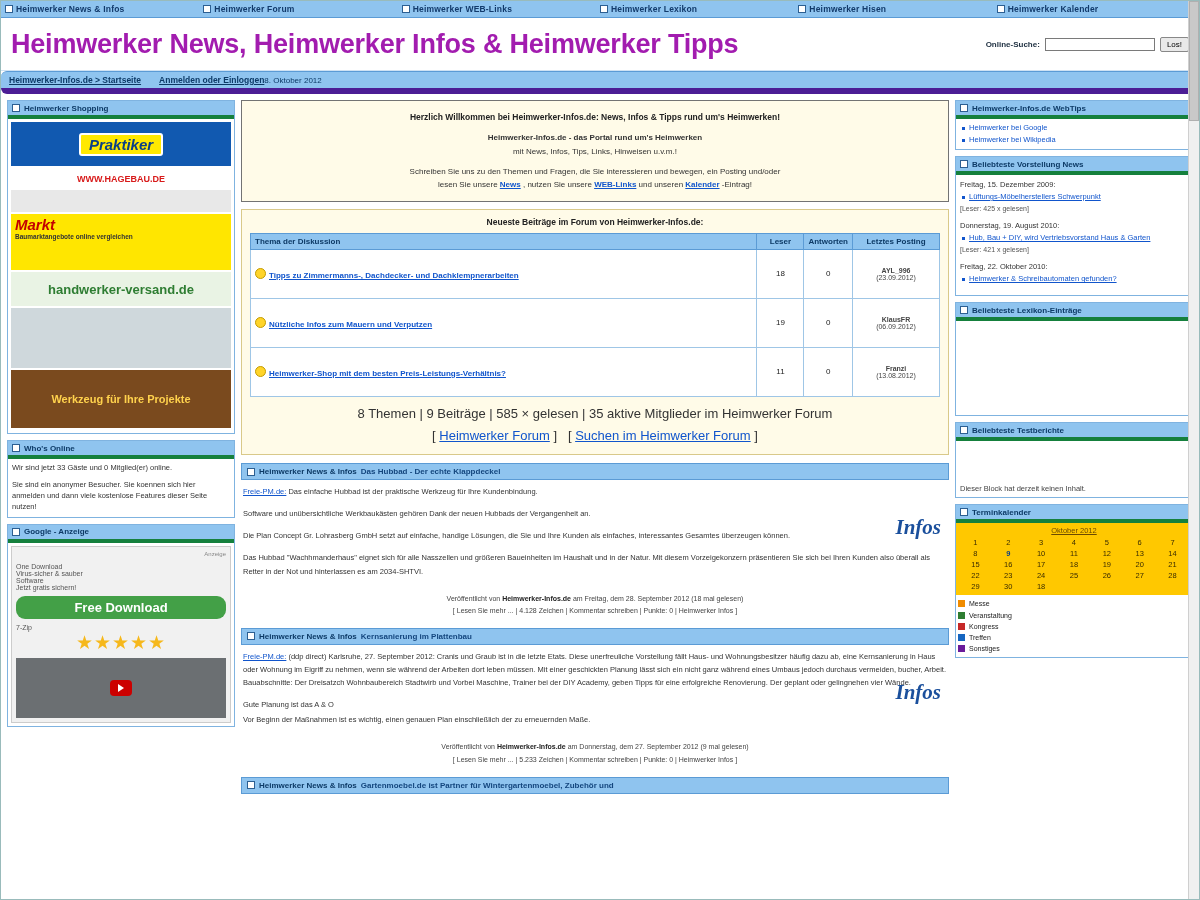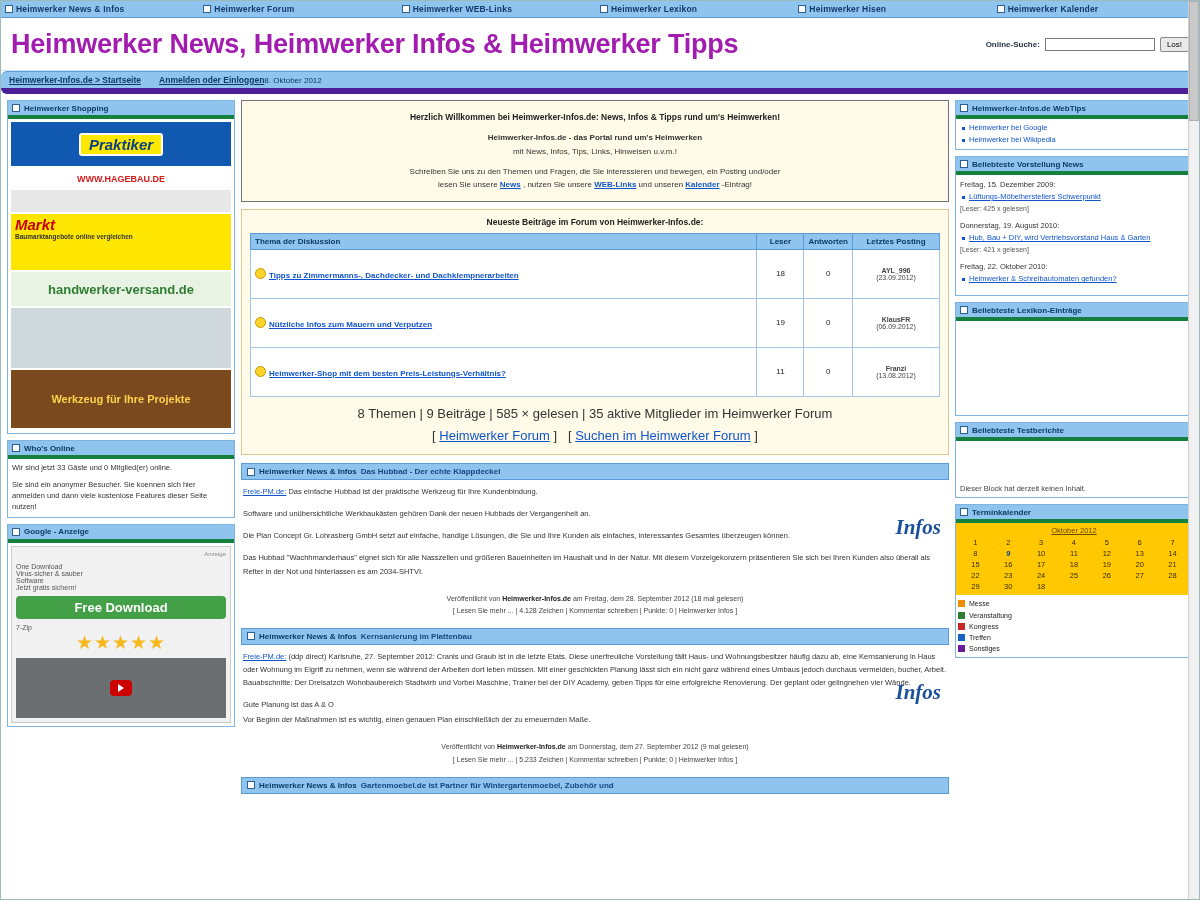--- a/index.html
+++ b/index.html
@@ -40,21 +40,21 @@
   .ad3{background:#ffe600;color:#c40000;display:block;padding:0;height:56px;}
   .ad3 .t{font-size:15px;font-style:italic;padding:2px 0 0 4px;}
   .ad3 .s{font-size:6.5px;color:#333;padding-left:4px;}
   .ad4{background:#e9f3e4;color:#2e7d32;height:34px;font-size:13px;}
   .ad5{background:#cfd8dc;height:60px;}
   .ad6{background:#7a4a1e;color:#ffd24d;height:58px;font-size:11px;}
   
   .whos{font-size:7.5px;line-height:1.45;color:#333;}
   
   .gbox{background:#f1f1f1;border:1px solid #ccc;padding:4px;font-size:7px;color:#555;}
-  .gbtn{background:#43a047;color:#fff;text-align:center;font-size:13px;font-weight:bold;border-radius:4px;padding:4px 0;margin:5px 0;}
+  .gbtn{background:#43a047;color:#fff;text-align:center;font-size:13px;font-weight:bold;border-radius:9px;padding:4px 0;margin:5px 0;}
   .stars{color:#f6b81c;font-size:19px;letter-spacing:1px;text-align:center;}
   .vidthumb{height:60px;background:#6b6f72;position:relative;margin-top:4px;}
   .playbtn{position:absolute;left:50%;top:50%;width:22px;height:16px;margin:-8px -11px;background:#c00;border-radius:4px;}
   .playbtn:after{content:"";position:absolute;left:8px;top:4px;border-left:6px solid #fff;border-top:4px solid transparent;border-bottom:4px solid transparent;}
   
   .welcome{border:1px solid #737373;background:#fffbe8;padding:9px 10px;text-align:center;font-size:8px;color:#333;line-height:1.7;margin-bottom:7px;}
   .welcome .w1{font-weight:bold;font-size:8.5px;color:#222;}
   .welcome a{color:#1155cc;font-weight:bold;}
   .forumbox{border:1px solid #d9c98a;background:#fffbe8;padding:7px 8px;margin-bottom:8px;}
   .forumtitle{text-align:center;font-weight:bold;font-size:8.5px;margin-bottom:6px;color:#222;}

